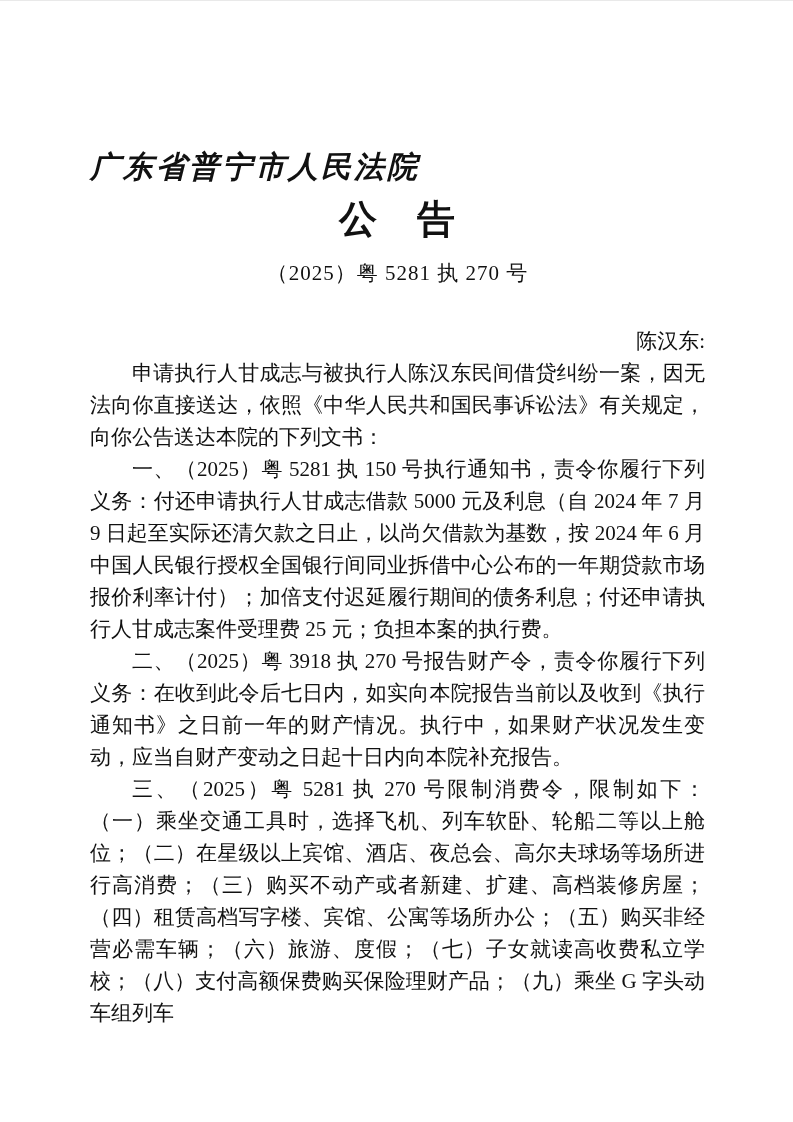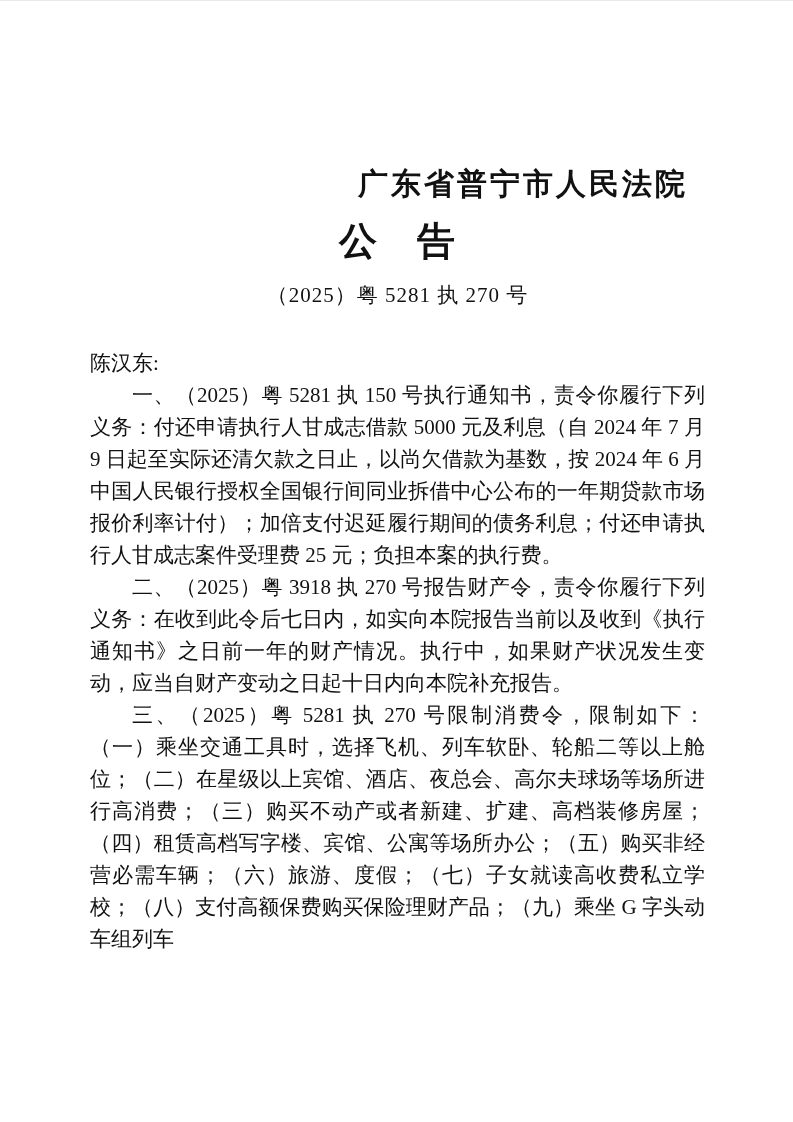--- a/index.html
+++ b/index.html
@@ -14,48 +14,49 @@
     margin: 0 auto;
     background: #ffffff;
     color: #111111;
     font-family: "Liberation Serif", "DejaVu Serif", serif;
     box-sizing: border-box;
     padding: 146px 88px 0 90px;
     overflow: hidden;
     border-top: 1px solid #e9e9e9;
   }
   .court-name {
-    margin: 17px;
-    text-align: right;
+    margin: 0;
+    text-align: left;
     font-size: 30px;
     line-height: 40px;
     font-weight: bold;
     letter-spacing: 3px;
     white-space: nowrap;
+    font-style: italic;
   }
   .notice-title {
     margin: 12px 0 0 0;
     text-align: center;
     font-size: 38px;
     line-height: 40px;
     font-weight: bold;
     letter-spacing: 1px;
   }
   .case-number {
     margin-top: 22px;
     text-align: center;
     font-size: 21px;
     line-height: 24px;
     letter-spacing: 1px;
   }
   .salutation {
     margin-top: 40px;
     font-size: 21px;
     line-height: 32px;
-    text-align: left;
+    text-align: right;
   }
   .body-paragraph {
     margin: 0;
     font-size: 21px;
     line-height: 32px;
     text-align: justify;
     text-justify: inter-ideograph;
     text-indent: 2em;
     word-break: break-all;
   }
@@ -66,20 +67,21 @@
 <div class="page">
 
   <h1 class="court-name">广东省普宁市人民法院</h1>
 
   <h2 class="notice-title">公　告</h2>
 
   <div class="case-number">（2025）粤 5281 执 270 号</div>
 
   <div class="salutation">陈汉东:</div>
 
+  <p class="body-paragraph">申请执行人甘成志与被执行人陈汉东民间借贷纠纷一案，因无法向你直接送达，依照《中华人民共和国民事诉讼法》有关规定，向你公告送达本院的下列文书：</p>
 
   <p class="body-paragraph">一、（2025）粤 5281 执 150 号执行通知书，责令你履行下列义务：付还申请执行人甘成志借款 5000 元及利息（自 2024 年 7 月 9 日起至实际还清欠款之日止，以尚欠借款为基数，按 2024 年 6 月中国人民银行授权全国银行间同业拆借中心公布的一年期贷款市场报价利率计付）；加倍支付迟延履行期间的债务利息；付还申请执行人甘成志案件受理费 25 元；负担本案的执行费。</p>
 
   <p class="body-paragraph">二、（2025）粤 3918 执 270 号报告财产令，责令你履行下列义务：在收到此令后七日内，如实向本院报告当前以及收到《执行通知书》之日前一年的财产情况。执行中，如果财产状况发生变动，应当自财产变动之日起十日内向本院补充报告。</p>
 
   <p class="body-paragraph">三、（2025）粤 5281 执 270 号限制消费令，限制如下：（一）乘坐交通工具时，选择飞机、列车软卧、轮船二等以上舱位；（二）在星级以上宾馆、酒店、夜总会、高尔夫球场等场所进行高消费；（三）购买不动产或者新建、扩建、高档装修房屋；（四）租赁高档写字楼、宾馆、公寓等场所办公；（五）购买非经营必需车辆；（六）旅游、度假；（七）子女就读高收费私立学校；（八）支付高额保费购买保险理财产品；（九）乘坐 G 字头动车组列车</p>
 
 </div>
 
 </body></html>

